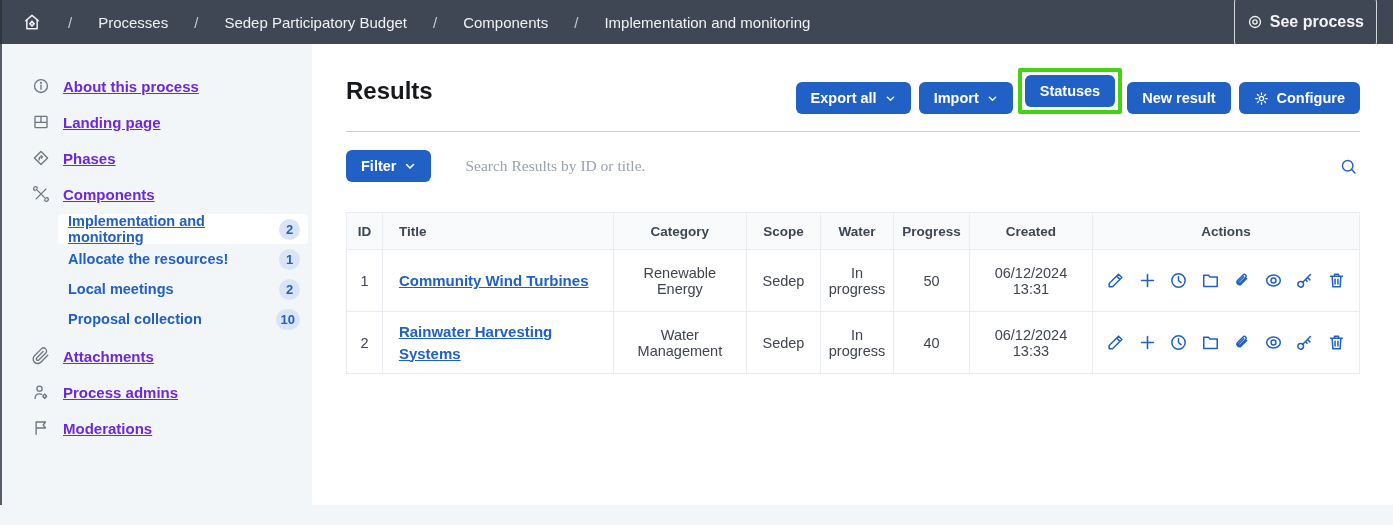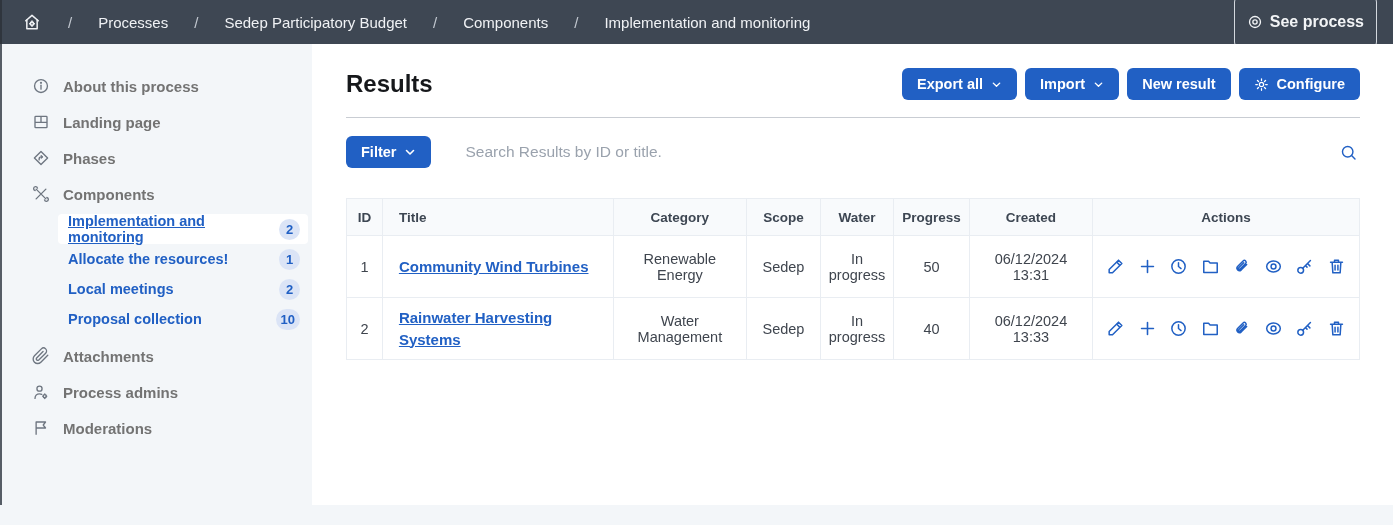--- a/index.html
+++ b/index.html
@@ -34,21 +34,21 @@
   .sidebar {
     width:312px; background:#f3f6f9; padding:24px 0 0 0; flex:none;
     border-left:2px solid #565d66;
   }
   .content { flex:1; background:#ffffff; padding:24px 33px 0 34px; }
 
   
   .side-item {
     display:flex; align-items:center; gap:13px;
     padding:0 16px 0 30px; height:36px;
-    font-size:15px; font-weight:bold; color:#737373; cursor:pointer;
+    font-size:15px; font-weight:bold; color:#6d28d9; cursor:pointer;text-decoration:underline;
   }
   .side-icon { color:#6e7681; flex:none; }
   .sub-list { padding:2px 14px 4px 66px; }
   .sub-item {
     display:flex; align-items:center; justify-content:space-between;
     height:30px; padding:0 8px 0 10px; margin-left:-10px;
     font-size:14.5px; font-weight:bold; color:#2160c4; cursor:pointer;
     border-radius:4px; width:250px;
   }
   .sub-item.selected { background:#ffffff; }
@@ -71,21 +71,21 @@
     font-size:14.5px; font-weight:bold; padding:8px 15px;
     display:flex; align-items:center; gap:8px; cursor:pointer; white-space:nowrap;
   }
   .statuses-wrap { border:4px solid #44d313; border-radius:2px; padding:3px; margin:0 -3px; }
   .divider { border:none; border-top:1px solid #c9cdd3; margin-top:17px; }
 
   
   .filter-row { display:flex; align-items:center; margin-top:18px; }
   .search-input {
     flex:1; border:none; outline:none; background:transparent;
-    font-family:Liberation Sans, sans-serif;
+    font-family:Liberation Serif, serif;
     font-size:15.5px; color:#3f454e; margin-left:34px;
   }
   .search-input::placeholder { color:#9aa2ad; }
   .search-btn { background:none; border:none; color:#2160c4; cursor:pointer; padding:2px; }
 
   
   table.results {
     margin-top:30px; width:100%; border-collapse:collapse;
     font-size:14.5px; color:#3f454e;
   }
@@ -251,20 +251,25 @@
           </span>
         </button>
         <button class="btn">
           <span>Import</span>
           <span>
             <svg width="11" height="11" viewBox="0 0 24 24" fill="none" stroke="currentColor" stroke-width="3" stroke-linecap="round" stroke-linejoin="round">
                 <path d="M5 9l7 7 7-7"></path>
               </svg>
           </span>
         </button>
+        <span class="statuses-wrap">
+          <button class="btn">
+            <span>Statuses</span>
+          </button>
+        </span>
         <button class="btn">
           <span>New result</span>
         </button>
         <button class="btn">
           <span>
             <svg width="15" height="15" viewBox="0 0 24 24" fill="none" stroke="currentColor" stroke-width="2" stroke-linecap="round">
               <circle cx="12" cy="12" r="3.4"></circle>
               <path d="M12 2.8v2.6M12 18.6v2.6M2.8 12h2.6M18.6 12h2.6M5.5 5.5l1.8 1.8M16.7 16.7l1.8 1.8M18.5 5.5l-1.8 1.8M7.3 16.7l-1.8 1.8"></path>
             </svg>
           </span>

